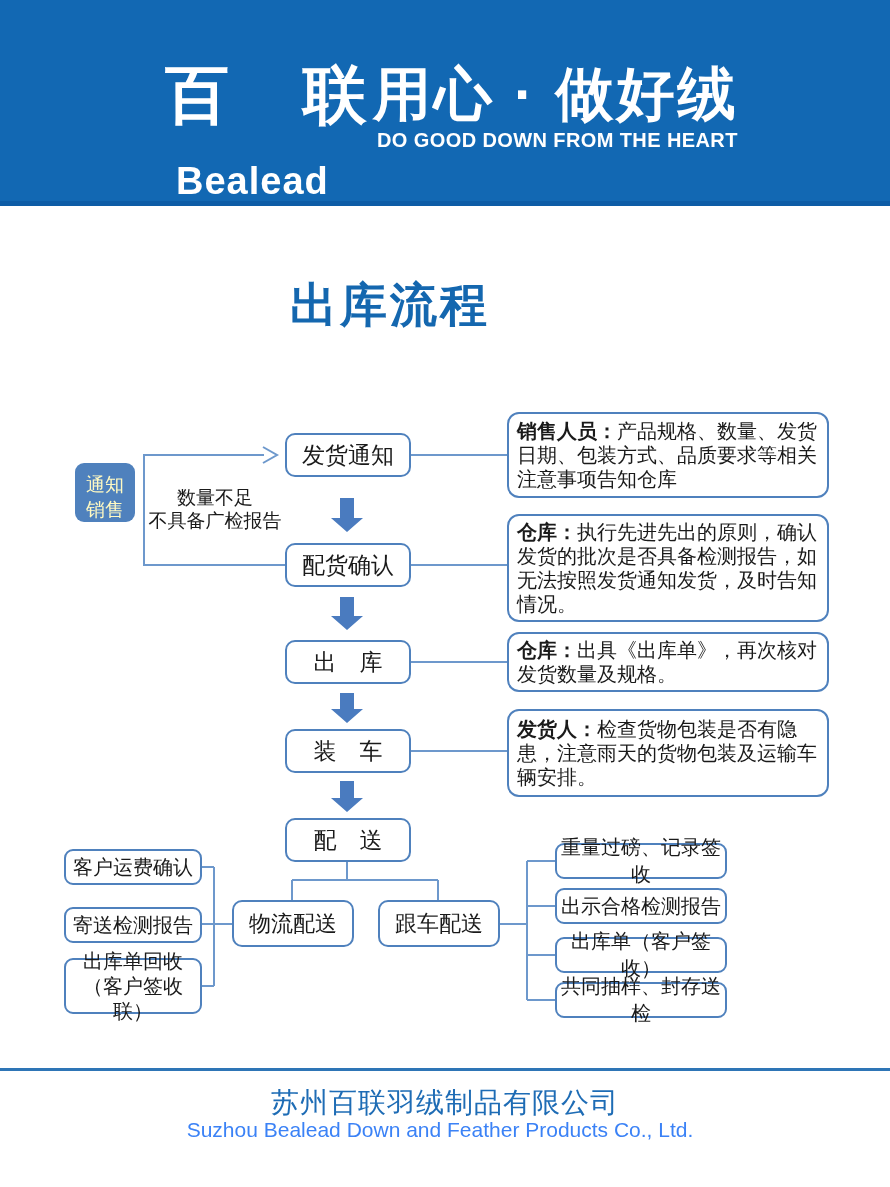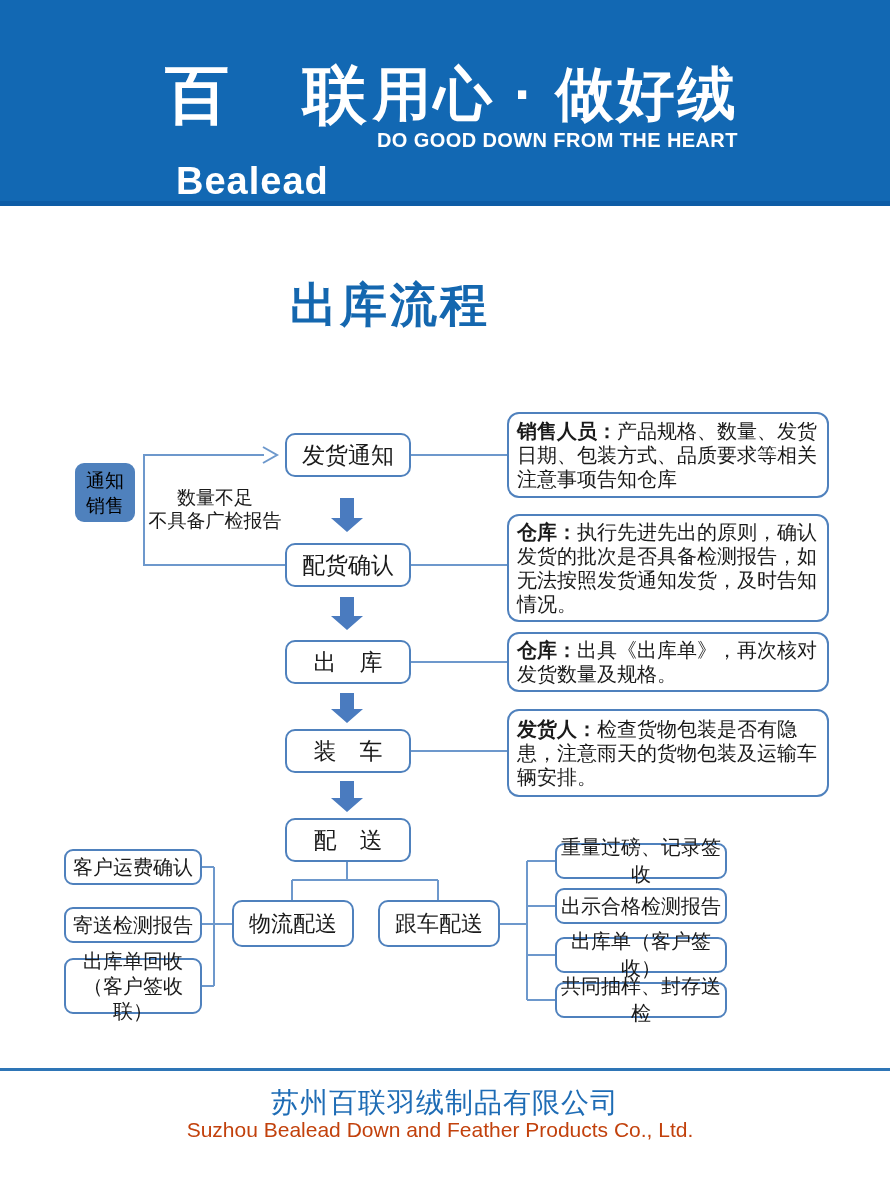--- a/index.html
+++ b/index.html
@@ -24,40 +24,40 @@
   .page-title{position:absolute;left:0;top:274px;width:780px;text-align:center;
     font-size:47px;font-weight:800;color:#1467af;letter-spacing:3px;}
   
   .wires{position:absolute;left:0;top:0;z-index:1;}
   
   .bx{position:absolute;box-sizing:border-box;background:#fff;
     border:2px solid #4f81bd;display:flex;align-items:center;justify-content:center;
     text-align:center;z-index:2;}
   .step{left:285px;width:126px;height:44px;border-radius:10px;font-size:23px;}
   .notify{left:75px;top:463px;width:60px;height:59px;border-radius:9px;
-    background:#4f81bd;border:none;color:#000000;font-size:19px;line-height:25px;
-    flex-direction:column;}
+    background:#4f81bd;border:none;color:#fef9c3;font-size:19px;line-height:25px;
+    flex-direction:column;justify-content:flex-end;}
   .loop-label{position:absolute;left:140px;top:486px;width:150px;z-index:2;
     font-size:19px;line-height:23px;text-align:center;color:#1a1a1a;}
   .ann{left:507px;width:322px;border-radius:12px;padding:4px 8px;
     font-size:20px;line-height:24px;text-align:left;justify-content:flex-start;
     align-items:center;}
   .ann .t{display:inline;}
   .ann b{font-weight:bold;}
   .method{width:122px;height:47px;top:900px;border-radius:10px;font-size:22px;}
   .ltask{left:64px;width:138px;height:36px;border-radius:9px;font-size:20px;}
   .ltask2{left:64px;top:958px;width:138px;height:56px;border-radius:9px;
     font-size:20px;line-height:25px;flex-direction:column;text-align:center;}
   .rtask{left:555px;width:172px;height:36px;border-radius:9px;font-size:20px;}
   
   .footer-line{position:absolute;left:0;top:1068px;width:890px;height:3px;background:#2e75b6;}
   .footer-cn{position:absolute;left:0;top:1084px;width:890px;text-align:center;
     font-size:28px;color:#1e6cb5;letter-spacing:1px;}
   .footer-en{position:absolute;left:0;top:1118px;width:880px;text-align:center;
-    font-size:21px;color:#c2410c;}
+    font-size:21px;color:#3b82f6;}
 </style>
 </head>
 <body>
 
 <div class="canvas">
 
   <div class="header">
     <div class="logo-cn">百 联</div>
     <div class="logo-en">Bealead</div>
     <div class="slogan-cn">用心 · 做好绒</div>

